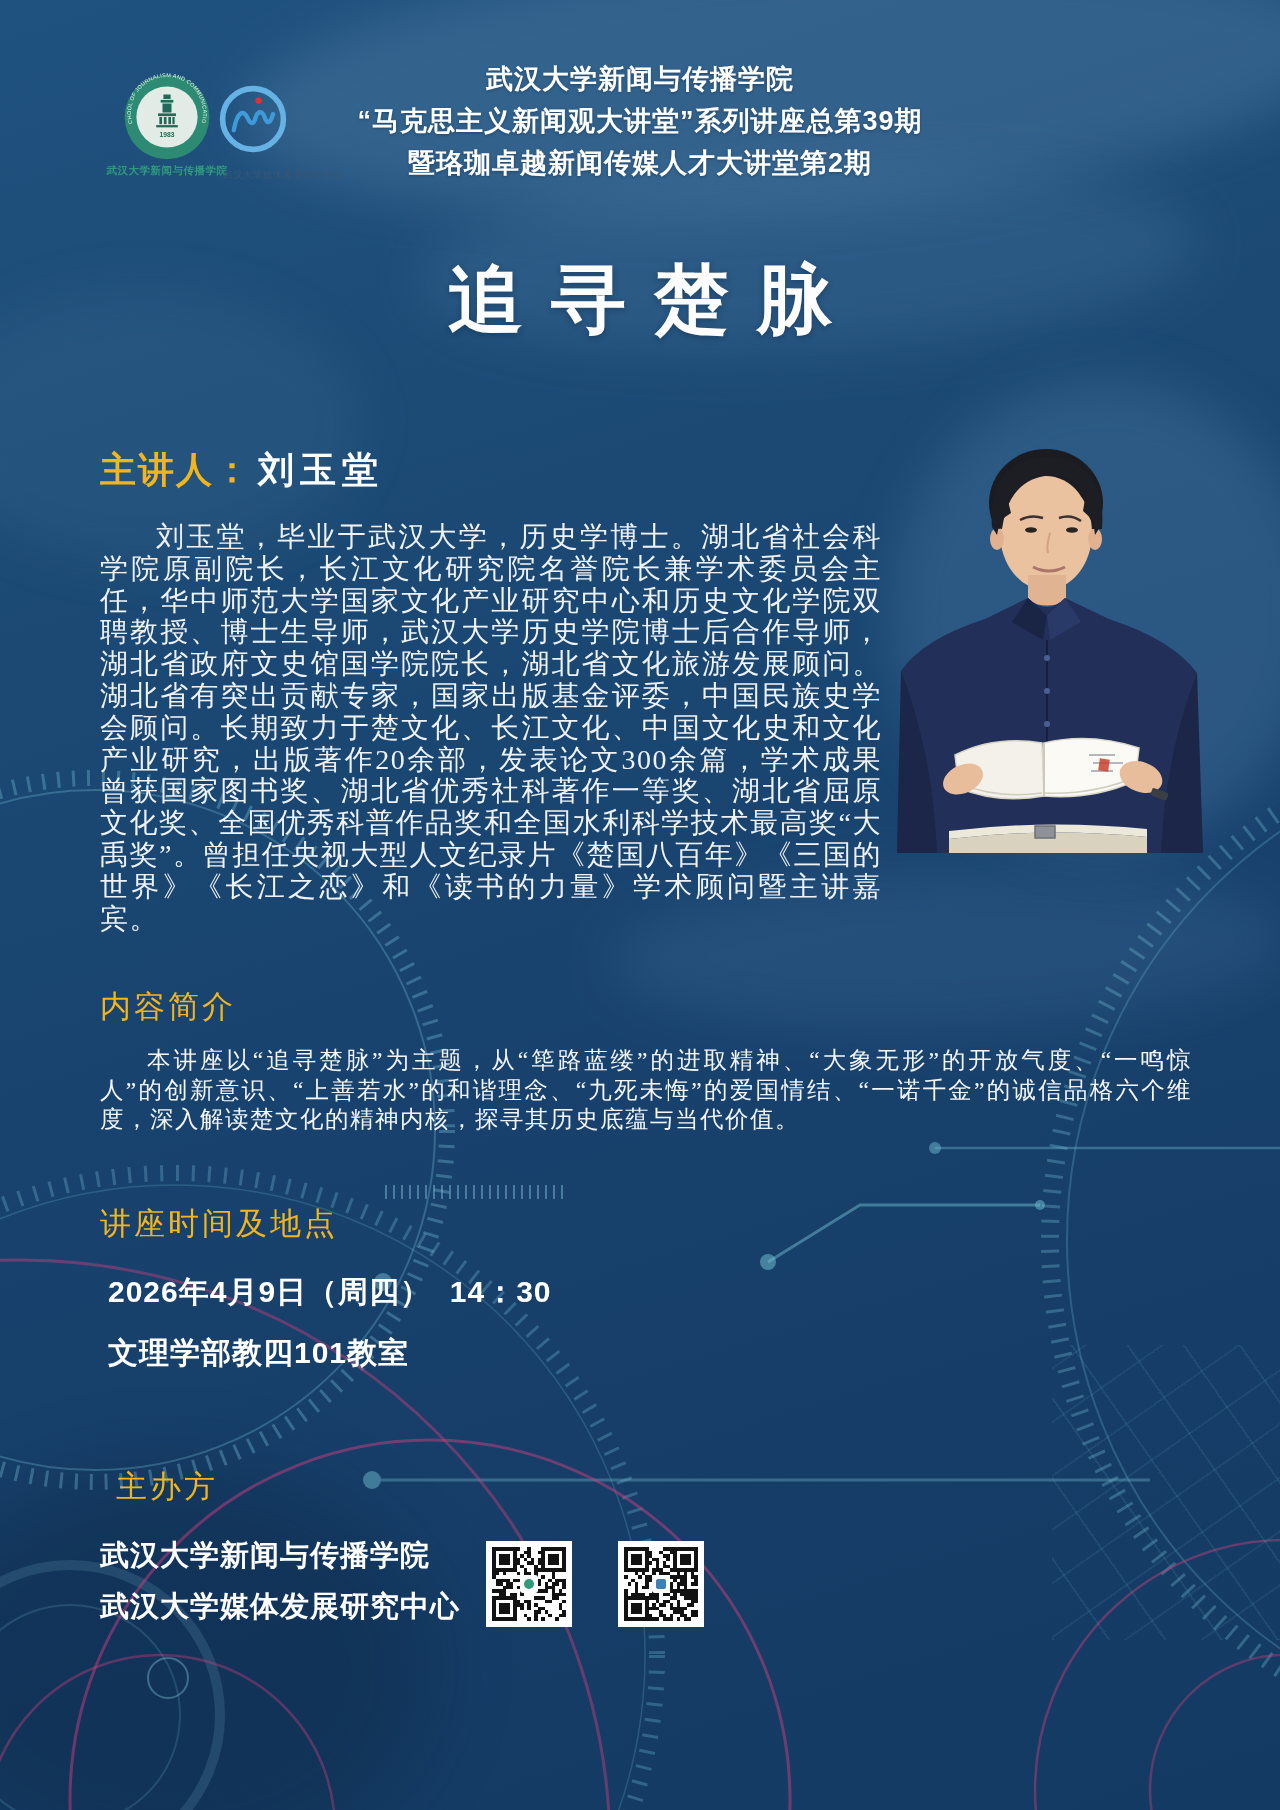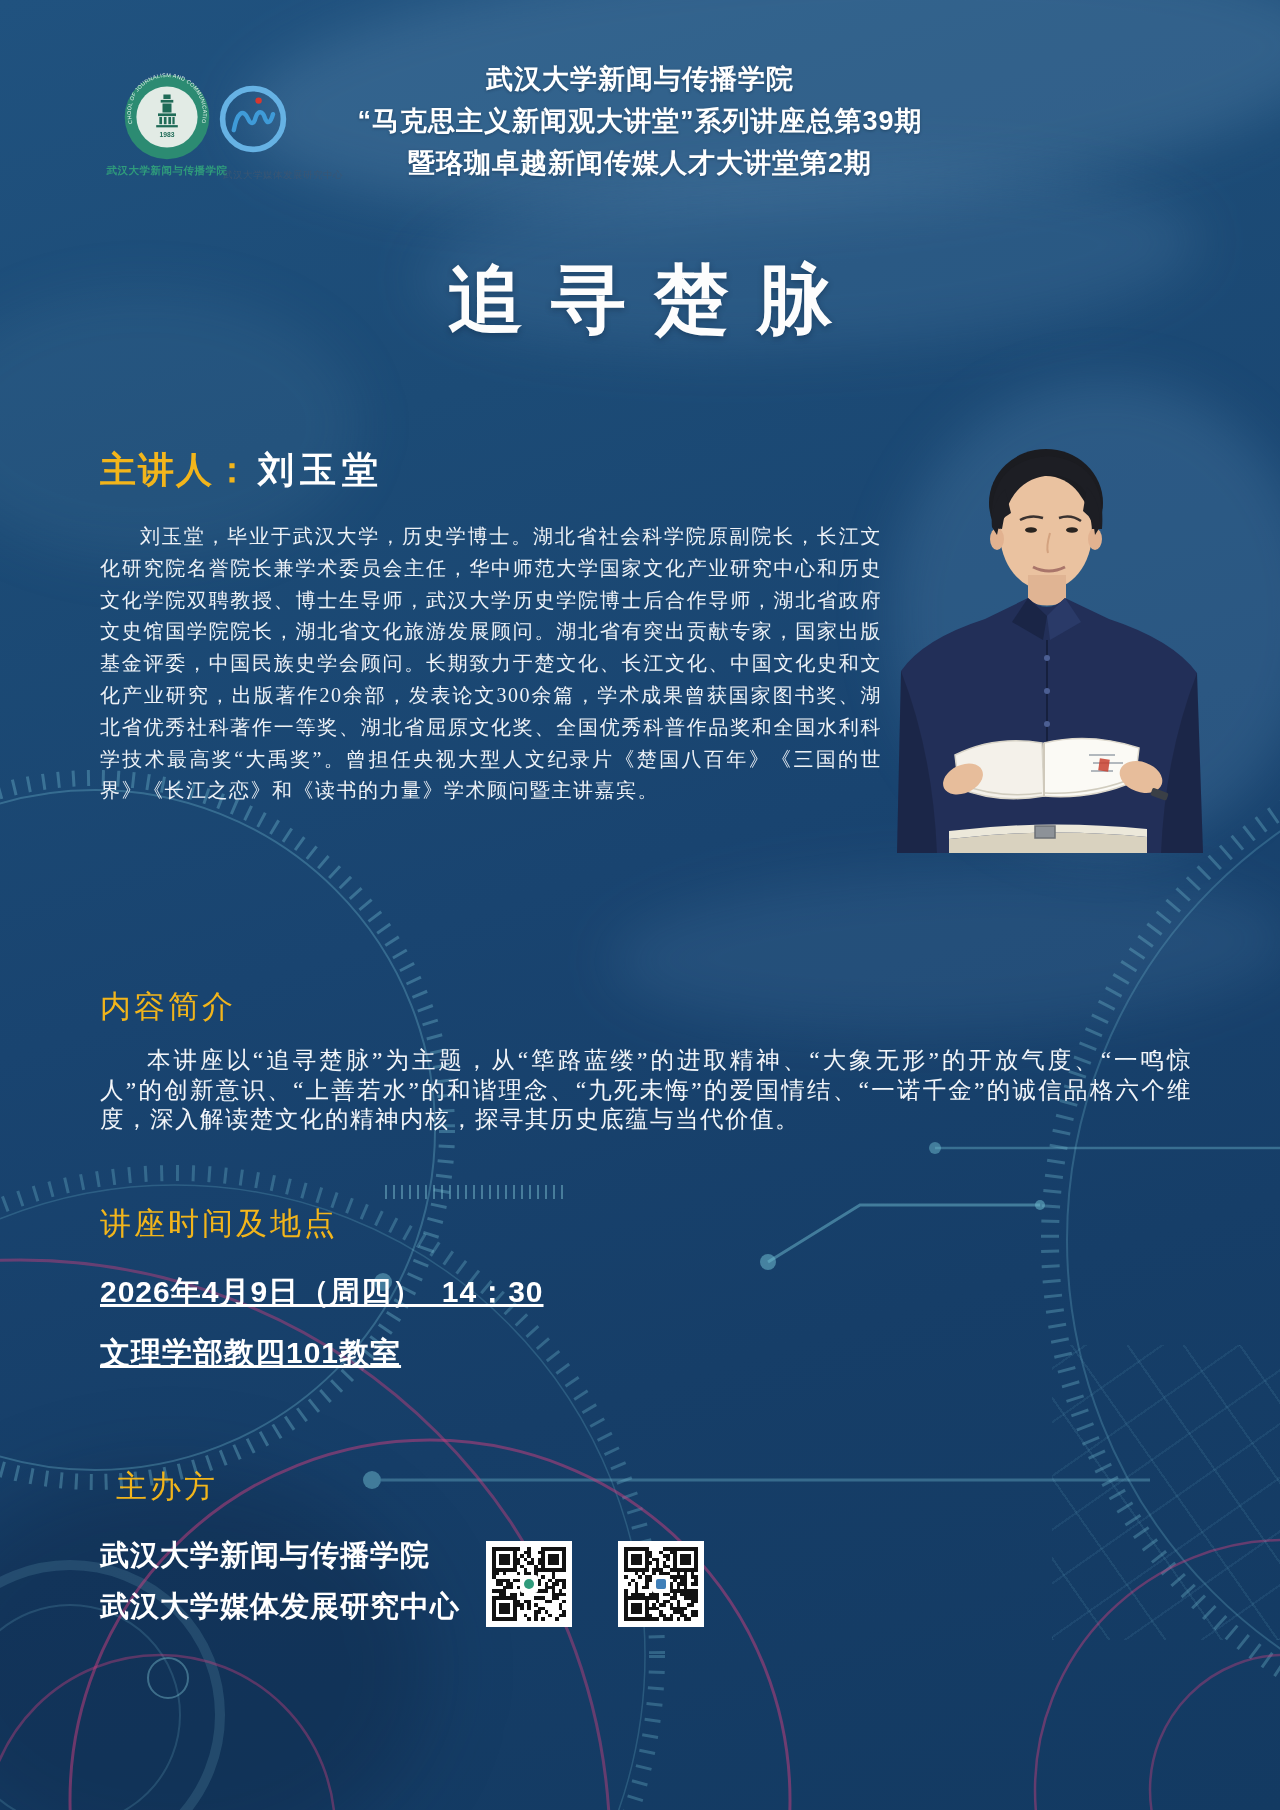--- a/index.html
+++ b/index.html
@@ -41,37 +41,37 @@
     font-family:"Liberation Serif","DejaVu Serif",serif;font-weight:600;
     font-size:75px;letter-spacing:28px;transform:translateX(14px);
     text-shadow:0 2px 6px rgba(0,15,35,.3);}
 
   
   .speaker-line{position:absolute;left:100px;top:446px;font-size:36px;font-weight:bold;letter-spacing:2px;text-align:right;}
   .speaker-label{color:#f2b51b;}
   .speaker-name{color:#ffffff;margin-left:6px;letter-spacing:6px;}
   .bio{position:absolute;left:100px;top:521px;width:782px;
     font-family:"Liberation Serif","DejaVu Serif",serif;
-    font-size:20px;line-height:31.8px;letter-spacing:1.5px;color:#eef2f7;
+    font-size:28px;line-height:31.8px;letter-spacing:1.5px;color:#eef2f7;
     text-indent:2em;text-align:justify;}
 
   
   .figure{position:absolute;left:893px;top:443px;width:312px;height:410px;}
 
   
   .sec-head{position:absolute;left:100px;color:#f2b51b;font-size:31px;font-weight:normal;letter-spacing:3px;}
   .h-synopsis{top:986px;}
   .h-schedule{top:1203px;}
   .h-organizer{top:1466px;margin-left:16px;}
   .synopsis-body{position:absolute;left:100px;top:1046px;width:1092px;
     font-family:"Liberation Serif","DejaVu Serif",serif;
     font-size:23.5px;line-height:29.5px;letter-spacing:1.5px;color:#f2f5f9;
     text-indent:2em;text-align:justify;}
-  .sched-line{position:absolute;left:100px;color:#ffffff;font-size:30px;font-weight:bold;
-    letter-spacing:1px;white-space:pre-wrap;text-decoration:underline;}
+  .sched-line{position:absolute;left:108px;color:#ffffff;font-size:30px;font-weight:bold;
+    letter-spacing:1px;white-space:pre-wrap;}
   .dt{top:1272px;}
   .loc{top:1333px;text-align:center;}
   .org-line{position:absolute;left:100px;color:#ffffff;font-size:29px;font-weight:bold;letter-spacing:1px;}
   .org1{top:1536px;}
   .org2{top:1587px;}
 
   
   .qr{position:absolute;width:74px;height:74px;padding:6px;background:#ffffff;
     display:grid;grid-template-columns:repeat(21,1fr);grid-template-rows:repeat(21,1fr);}
   .qr i{display:block;}

